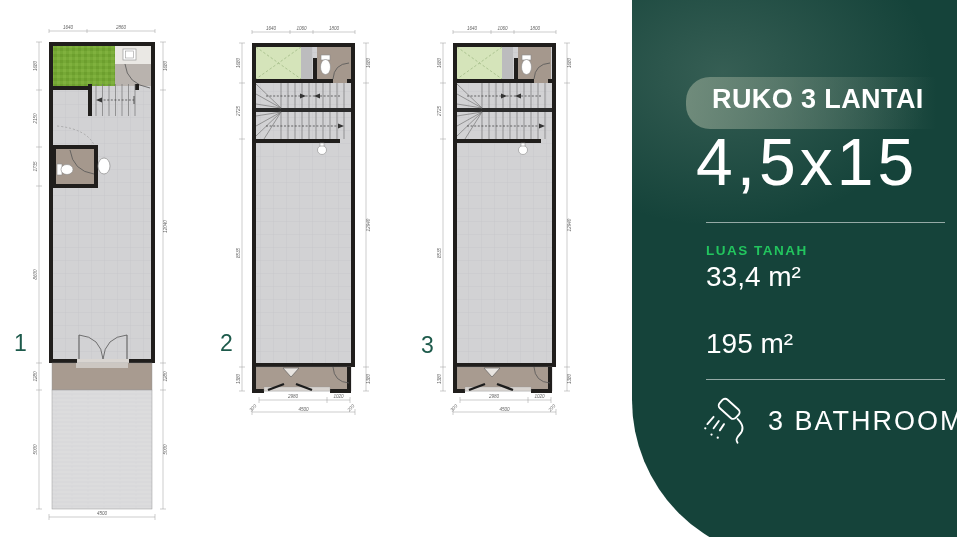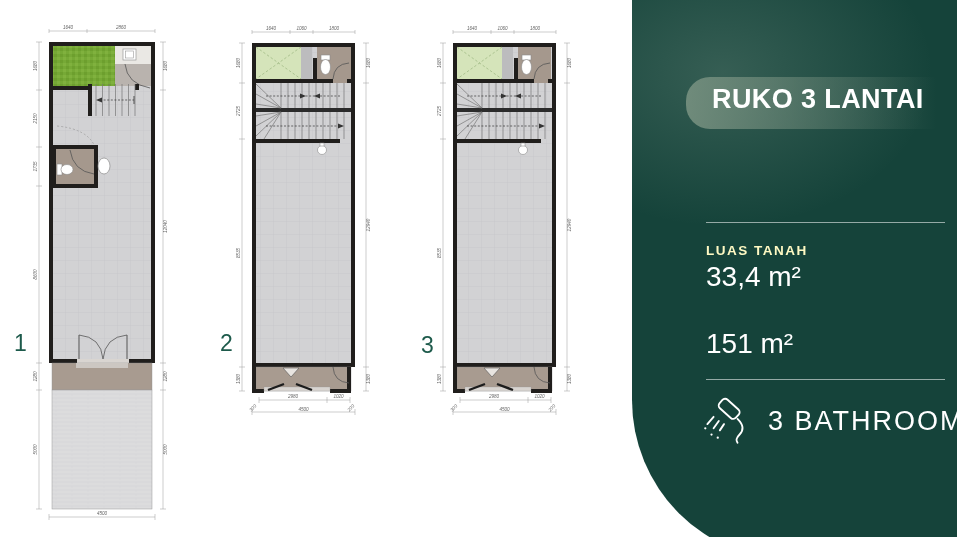--- a/index.html
+++ b/index.html
@@ -34,21 +34,21 @@
   }
   .size-text{
     position:absolute;left:64px;top:124px;color:#ffffff;
     font-size:66px;font-weight:400;letter-spacing:4px;white-space:nowrap;
   }
   .divider{
     position:absolute;left:74px;width:239px;height:0;
     border-top:1px solid rgba(255,255,255,0.55);
   }
   .gold-label{
-    position:absolute;left:74px;color:#fef9c3;
+    position:absolute;left:74px;color:#22c55e;
     font-size:13.5px;font-weight:bold;letter-spacing:1.5px;white-space:nowrap;
   }
   .area-value{
     position:absolute;left:74px;color:#ffffff;font-size:28px;white-space:nowrap;
   }
   .bath-row{
     position:absolute;left:66px;top:396px;height:50px;display:flex;align-items:center;
   }
   .bath-text{
     color:#ffffff;font-size:27px;letter-spacing:2px;margin-left:18px;white-space:nowrap;
@@ -272,24 +272,25 @@
 </svg>
 
 <div class="plan-num" style="left:14px;top:330px;">1</div>
 <div class="plan-num" style="left:220px;top:330px;">2</div>
 <div class="plan-num" style="left:421px;top:332px;">3</div>
 
 <div class="panel">
   <div class="badge">
     <span>RUKO 3 LANTAI</span>
   </div>
+  <div class="size-text">4,5x15</div>
   <div class="divider" style="top:222px;"></div>
   <div class="gold-label" style="top:243px;">LUAS TANAH</div>
   <div class="area-value" style="top:261px;">33,4 m²</div>
-  <div class="area-value" style="top:328px;">151 m²</div>
+  <div class="area-value" style="top:328px;">195 m²</div>
   <div class="divider" style="top:379px;"></div>
   <div class="bath-row">
     <svg width="52" height="48" viewBox="0 0 50 46" fill="none" stroke="#ffffff" stroke-width="1.8" stroke-linecap="round">
       <g transform="rotate(42 30 12)">
         <rect x="19" y="6" width="21" height="11" rx="3.5"></rect>
       </g>
       <path d="M38 21 C44 27 44 32 40 36 C37 39 36 41 38 44"></path>
       <path d="M15 19 L9 26 M20 23 L15 30 M25 26 L21 32"></path>
       <circle cx="7" cy="30" r="1.1" fill="#ffffff" stroke="none"></circle>
       <circle cx="13" cy="36" r="1.1" fill="#ffffff" stroke="none"></circle>

